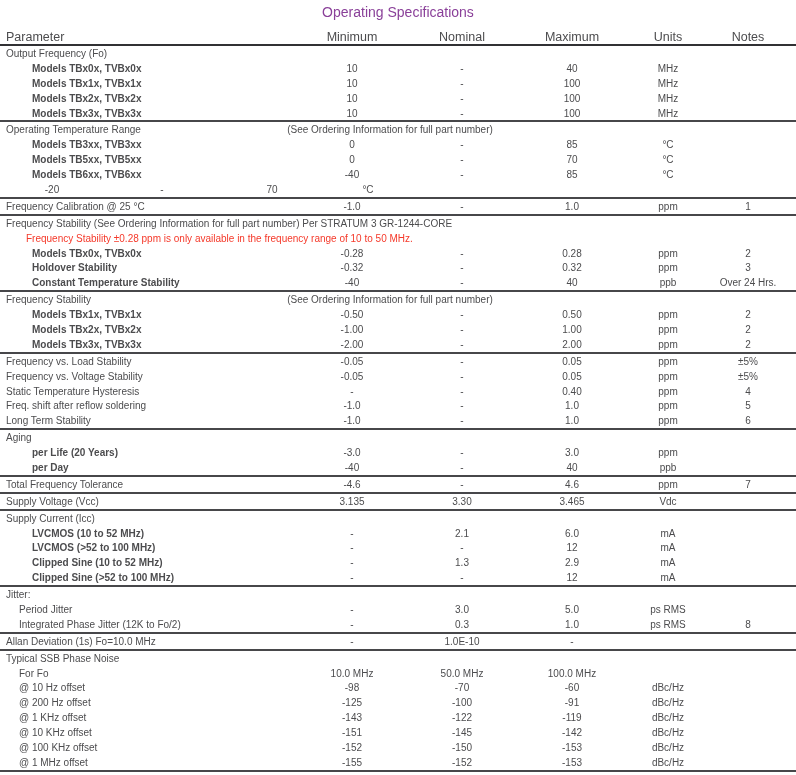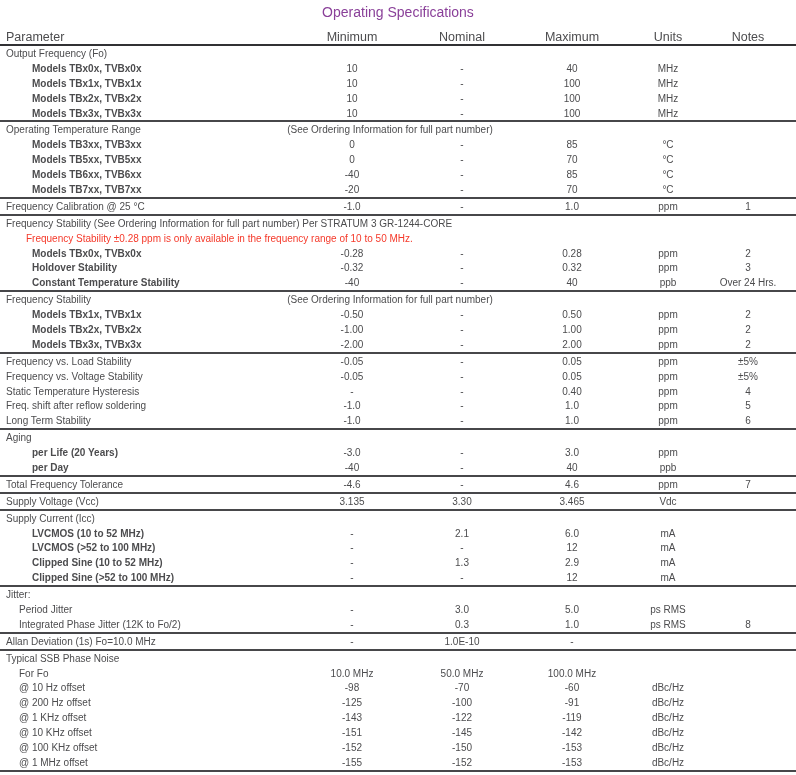--- a/index.html
+++ b/index.html
@@ -132,21 +132,20 @@
       </div>
       <div class="row">
         <div class="c-param ind-1">Models TB6xx, TVB6xx</div>
         <div class="c-min">-40</div>
         <div class="c-nom">-</div>
         <div class="c-max">85</div>
         <div class="c-units">°C</div>
         <div class="c-notes"></div>
       </div>
       <div class="row sec-end">
-        <div class="c-param ind-1">Models TB7xx, TVB7xx</div>
         <div class="c-min">-20</div>
         <div class="c-nom">-</div>
         <div class="c-max">70</div>
         <div class="c-units">°C</div>
         <div class="c-notes"></div>
       </div>
       <div class="row sec-end">
         <div class="c-param">Frequency Calibration @ 25 °C</div>
         <div class="c-min">-1.0</div>
         <div class="c-nom">-</div>

